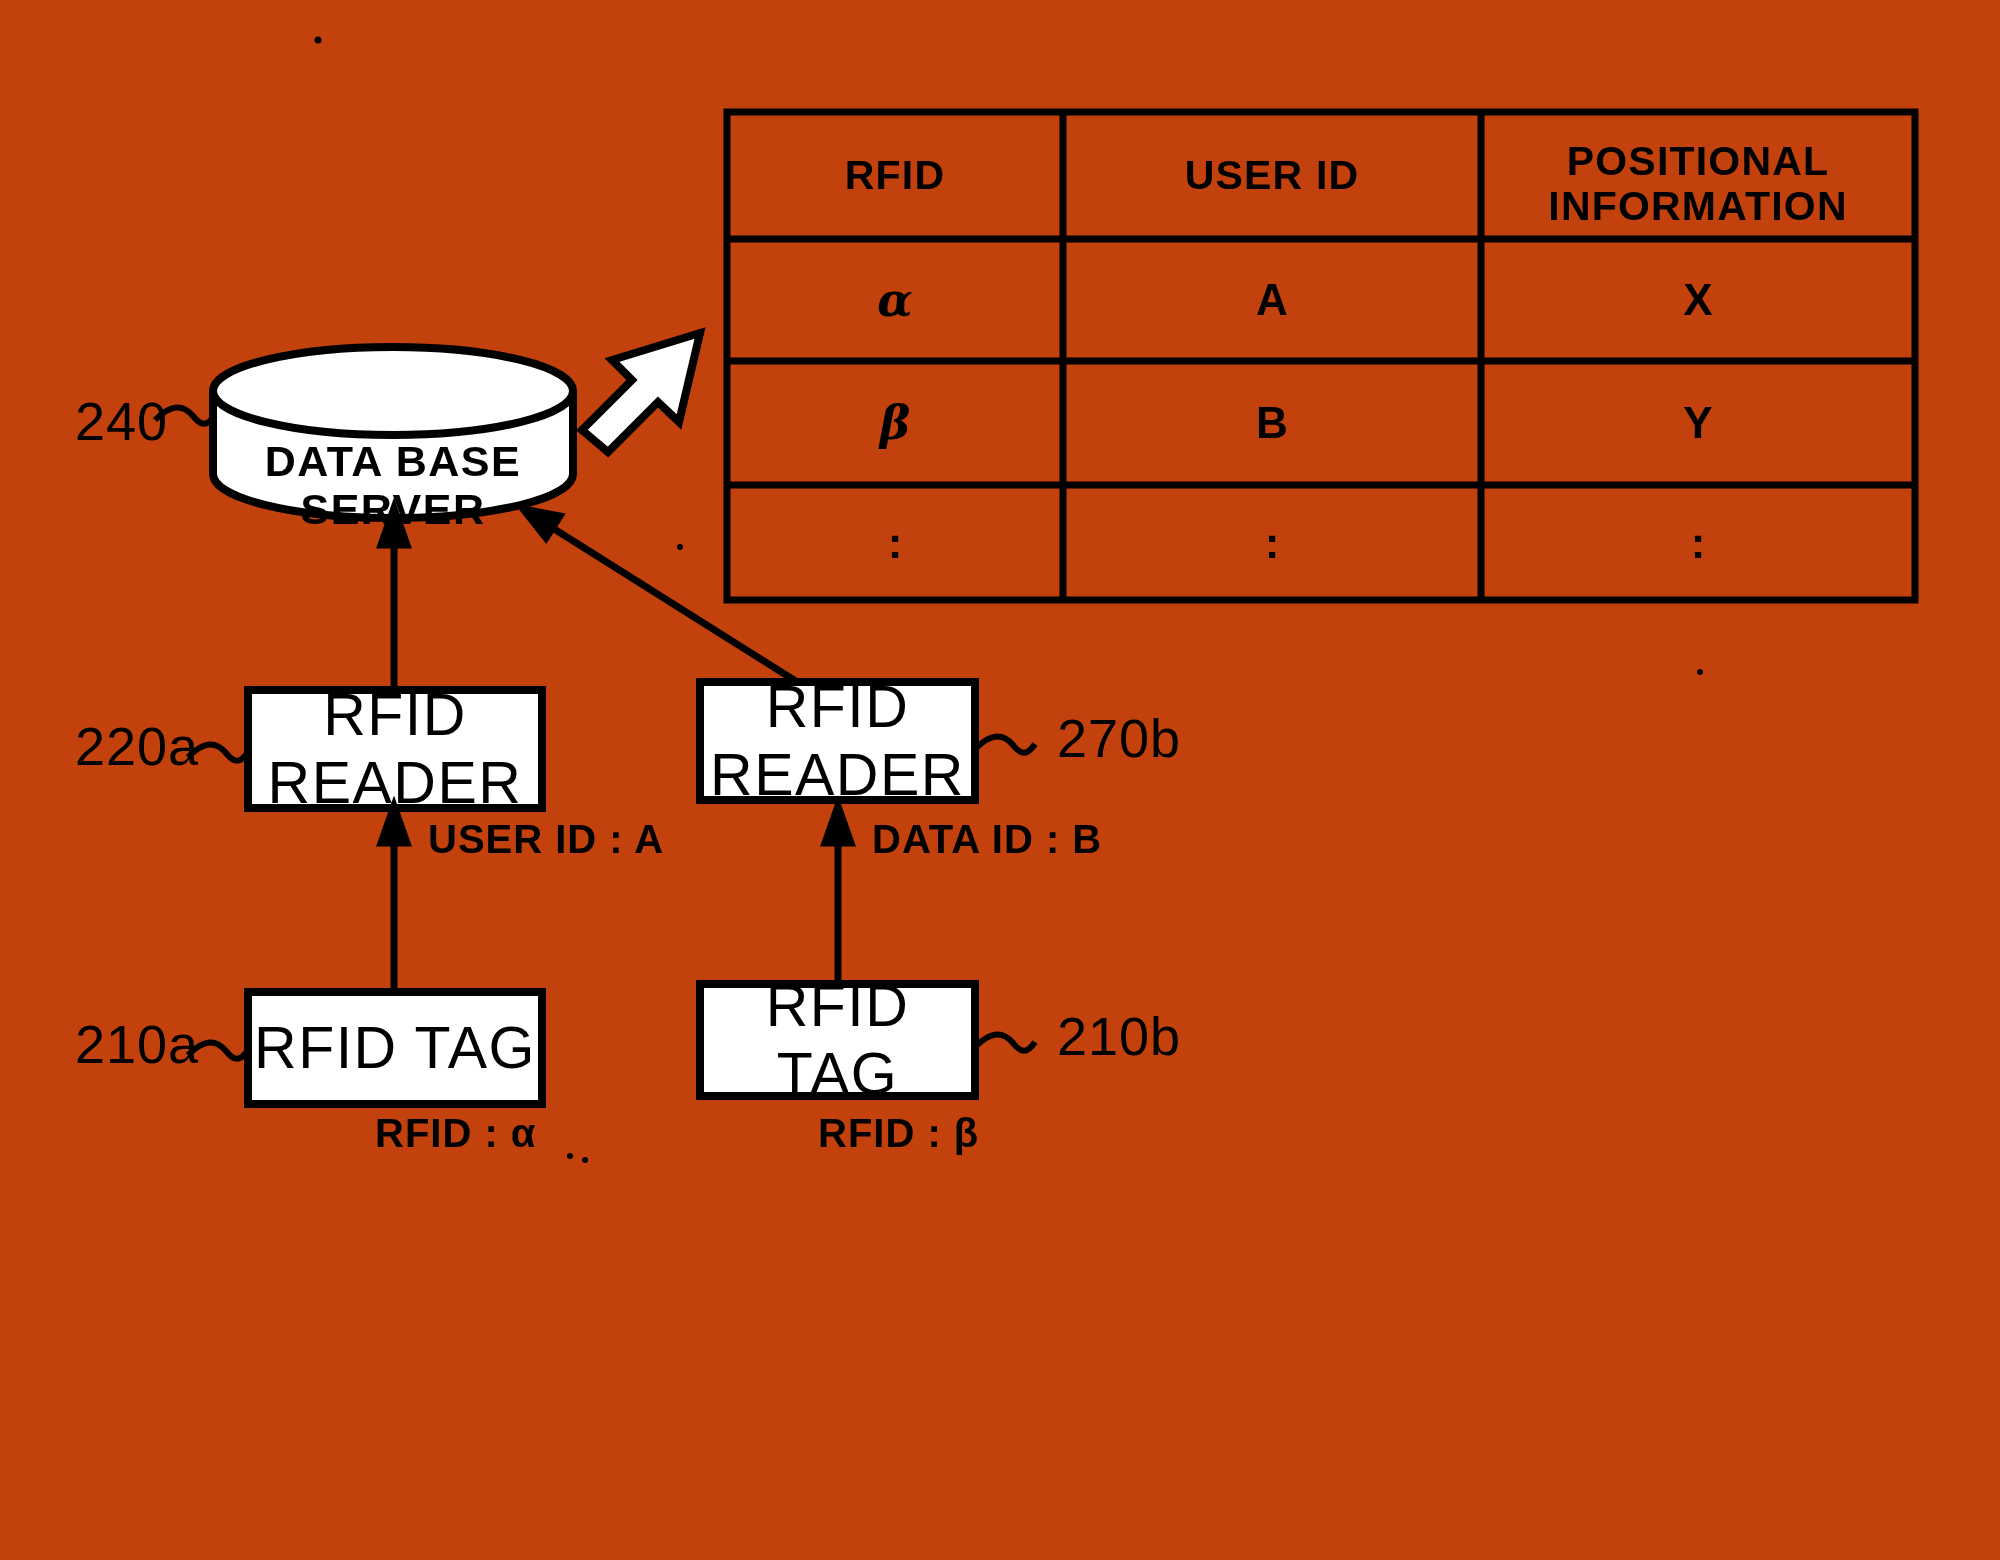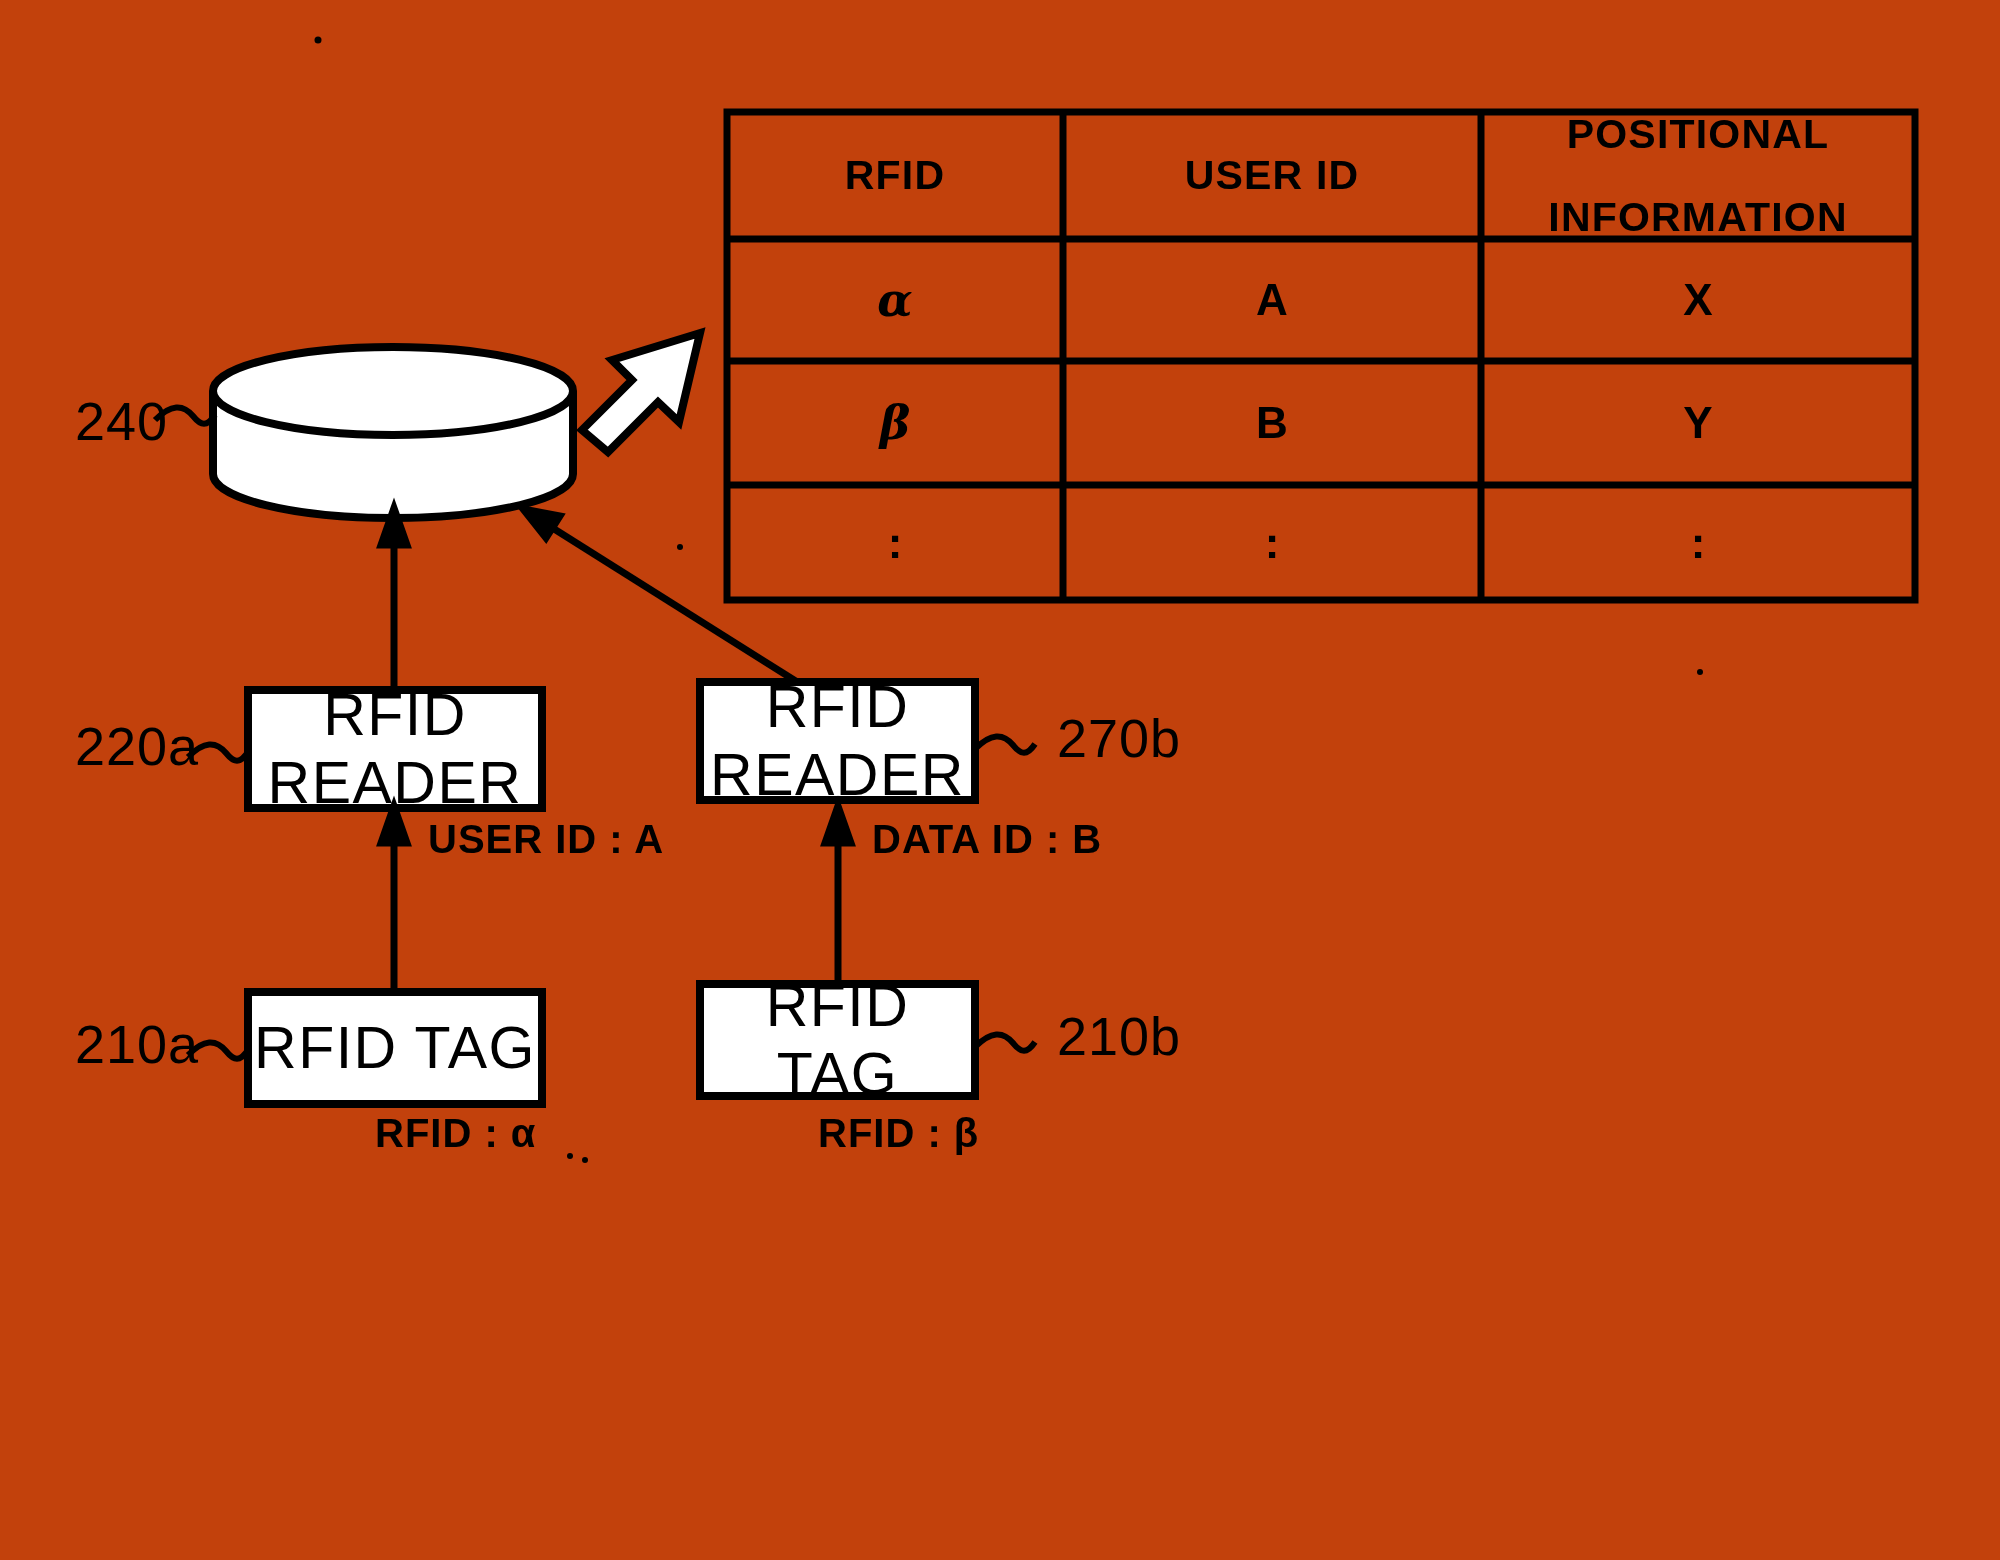--- a/index.html
+++ b/index.html
@@ -166,21 +166,21 @@
   </svg>
 
   <div class="centerwrap tbl-head" style="left:727px; top:112px; width:336px; height:127px;">
     <span>RFID</span>
   </div>
 
   <div class="centerwrap tbl-head" style="left:1063px; top:112px; width:418px; height:127px;">
     <span>USER ID</span>
   </div>
 
-  <div class="centerwrap tbl-head" style="left:1481px; top:112px; width:434px; height:127px; flex-direction:column;justify-content:space-between;">
+  <div class="centerwrap tbl-head" style="left:1481px; top:120px; width:434px; height:127px; flex-direction:column;">
     <span>POSITIONAL</span>
     <span>INFORMATION</span>
   </div>
 
   <div class="centerwrap" style="left:727px; top:239px; width:336px; height:122px;">
     <span class="greek">α</span>
   </div>
   <div class="centerwrap tbl-cell" style="left:1063px; top:239px; width:418px; height:122px;">
     <span>A</span>
   </div>
@@ -203,20 +203,24 @@
   </div>
   <div class="centerwrap dots" style="left:1063px; top:485px; width:418px; height:115px;">
     <span>:</span>
   </div>
   <div class="centerwrap dots" style="left:1481px; top:485px; width:434px; height:115px;">
     <span>:</span>
   </div>
 
   <div class="lbl ref-num" style="left:75px; top:393px;">240</div>
 
+  <div class="centerwrap cyl-text" style="left:213px; top:430px; width:360px; height:110px; flex-direction:column;">
+    <span>DATA BASE</span>
+    <span>SERVER</span>
+  </div>
 
   <div class="lbl ref-num" style="left:75px; top:718px;">220a</div>
 
   <div class="centerwrap box-text" style="left:248px; top:690px; width:294px; height:118px;">
     <span>RFID READER</span>
   </div>
 
   <div class="centerwrap box-text" style="left:700px; top:682px; width:275px; height:118px;">
     <span>RFID READER</span>
   </div>

